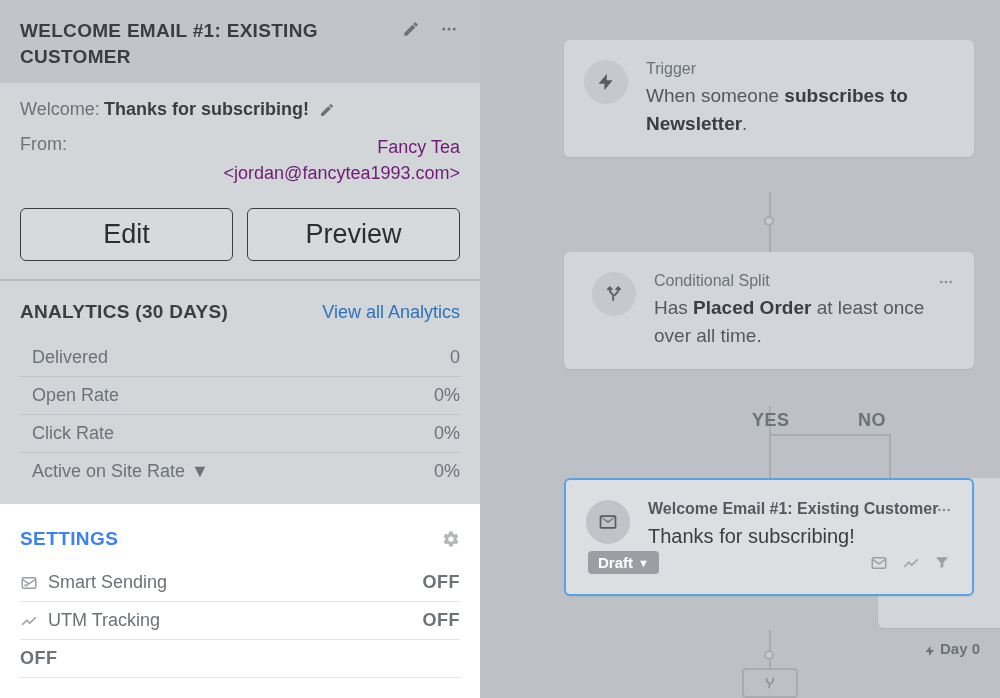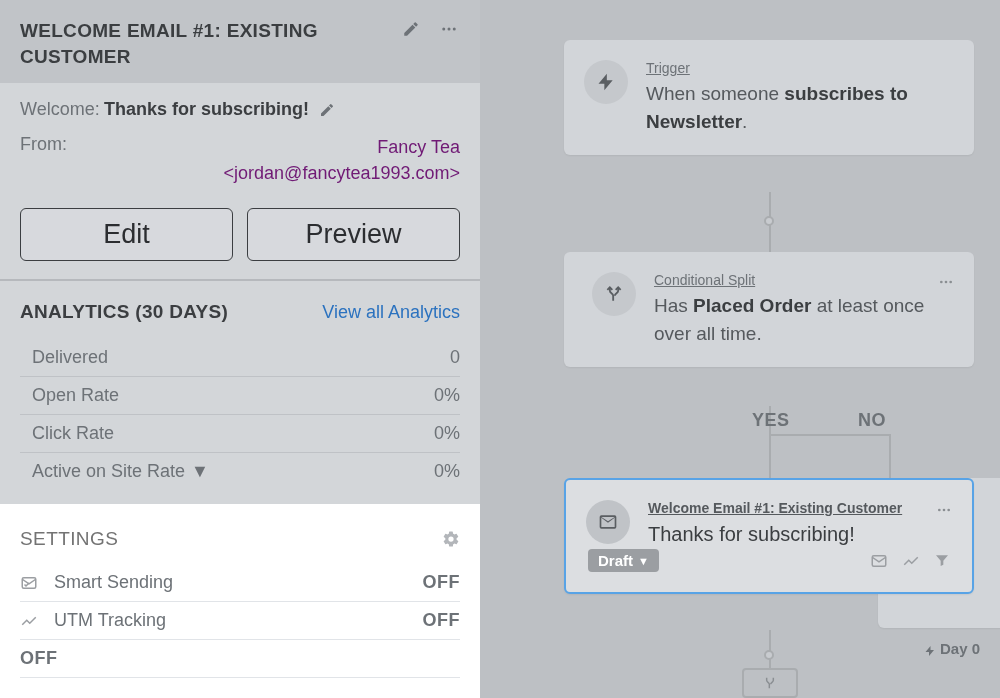--- a/index.html
+++ b/index.html
@@ -81,29 +81,29 @@
     border-bottom:1px solid #bfc2c6;
   }
   .a-row:last-child { border-bottom:none; }
   .a-row-left { display:flex; align-items:center; gap:6px;margin-left:12px;}
   .settings {
     background:#fff;
     padding: 24px 20px 10px 20px;
     flex:1;
   }
   .settings-head { display:flex; justify-content:space-between; align-items:center; margin-bottom:14px;}
-  .settings-title { font-size:19px; font-weight:400; letter-spacing:0.4px; color:#737373;}
+  .settings-title { font-size:19px; font-weight:700; letter-spacing:0.4px; color:#3b82f6;}
   .s-row {
     display:flex; justify-content:space-between;
     font-size:18px; color:#6d7277;
     padding: 8px 0;
     border-bottom:1px solid #e1e4e8;
     align-items:center;
   }
-  .s-row-left { display:flex; align-items:center; gap:16px;}
+  .s-row-left { display:flex; align-items:center; gap:10px;}
   .s-val { font-weight:700; letter-spacing:0.5px; color:#6d7277;}
   .canvas {
     position:absolute;
     left:480px; top:0;
     width:520px; height:698px;
     background:#c8cbcf;
   }
   .canvas-overlay {
     position:absolute; inset:0; background:rgba(140,143,147,0.18);
   }
@@ -116,21 +116,21 @@
     box-shadow: 0 1px 2px rgba(0,0,0,0.06);
   }
   .node-inner { display:flex; gap:18px; align-items:flex-start;}
   .node-icon {
     width:44px; height:44px; border-radius:22px;
     background:#c5c8cc;
     display:flex; align-items:center; justify-content:center;
     color:#5a5e62;
     flex-shrink:0;
   }
-  .node-title { font-size:14px; color:#6d7277; margin-bottom:4px; font-weight:500;text-decoration:underline;}
+  .node-title { font-size:16px; color:#6d7277; margin-bottom:4px; font-weight:500;}
   .node-body { font-size:19px; color:#55595d; line-height:1.45; }
   .node-body strong { font-weight:700; color:#3b3e41;}
   .node-menu { position:absolute; top:22px; right:20px; color:#8a8e92; cursor:pointer;}
   .email-node {
     background:#dcdee1;
     border:2px solid #58a3e6;
     border-radius:6px;
   }
   .email-node .node-icon { background:#c0c3c7; }
   .email-foot {

